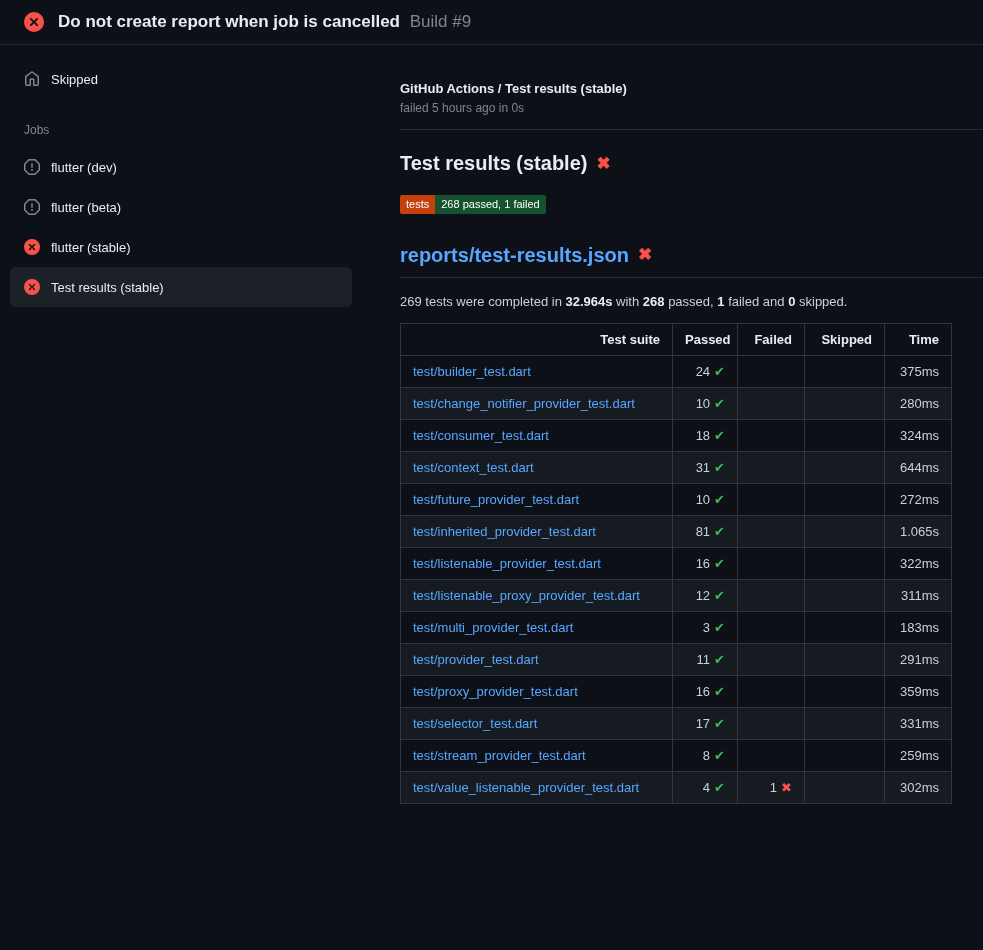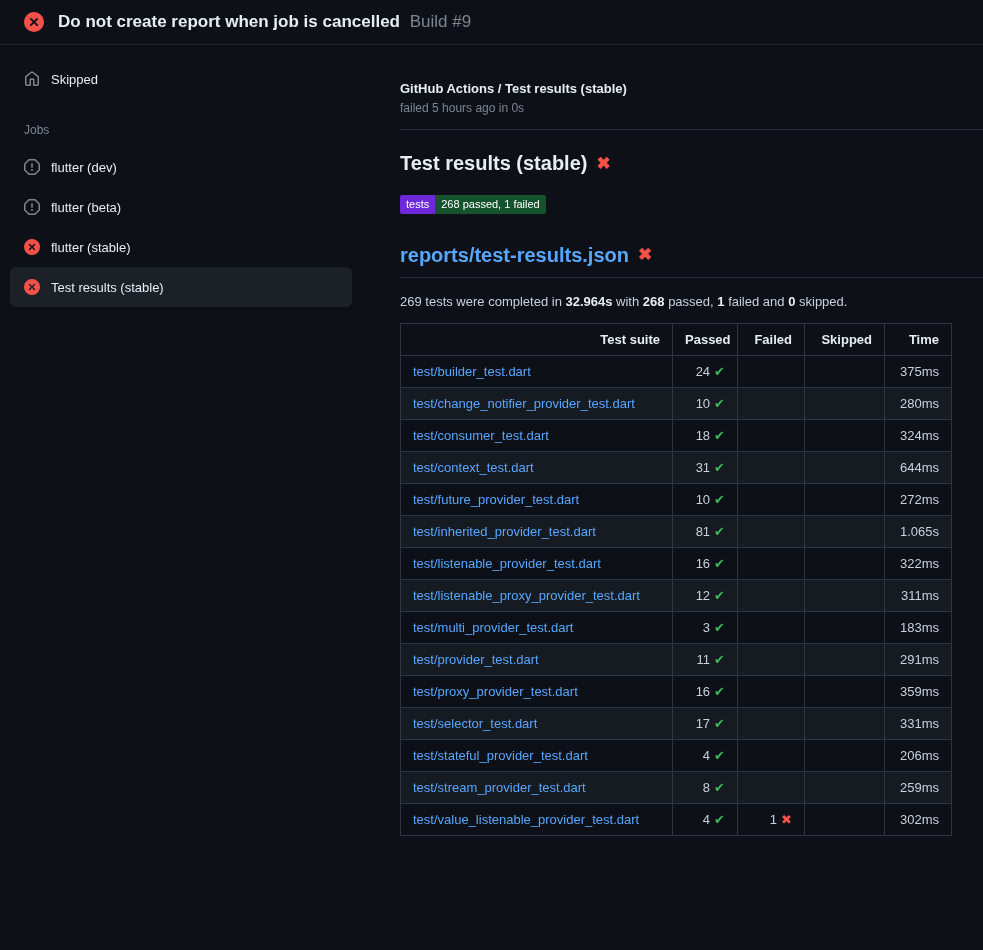--- a/index.html
+++ b/index.html
@@ -38,21 +38,21 @@
   .main { flex:1; min-width:0; padding:36px 32px 24px 38px; }
   .breadcrumb { font-weight:700; font-size:13px; color:#e6edf3; }
   .status-line { margin-top:5px; font-size:12px; color:#7d8590; }
   hr.rule { border:0; border-top:1px solid #262c36; margin:14px -32px 0 0; }
   .section-title {
     margin:22px 0 0; font-size:20px; font-weight:700; color:#e6edf3;
     display:flex; align-items:center; gap:9px;
   }
   .x-mark { color:#f85149; font-size:17px; font-weight:700; }
   .badge { display:inline-flex; margin-top:20px; font-size:11px; color:#ffffff; line-height:1; }
-  .badge-label { background:#6d28d9; padding:4px 6px; border-radius:2px 0 0 2px; }
+  .badge-label { background:#c2410c; padding:4px 6px; border-radius:2px 0 0 2px; }
   .badge-value { background:#14532d; padding:4px 6px; border-radius:0 2px 2px 0; }
   .report-title {
     margin:30px -32px 0 0; padding-bottom:10px;
     border-bottom:1px solid #262c36;
     font-size:20px; font-weight:700;
     display:flex; align-items:flex-start; gap:9px;
   }
   .report-link { color:#58a6ff; text-decoration:none; }
   .summary-line { margin:16px 0 0; font-size:13px; color:#c9d1d9; }
   .summary-line b { color:#e6edf3; font-weight:700; }
@@ -252,27 +252,20 @@
     <td class="num time-cell">359ms</td>
   </tr>
           <tr>
     <td class="suite-cell"><a href="#" class="suite-link">test/selector_test.dart</a></td>
     <td class="num passed-cell"><span class="cell-num">17</span><span class="check">✔</span></td>
     <td class="num failed-cell"></td>
     <td class="num skipped-cell"></td>
     <td class="num time-cell">331ms</td>
   </tr>
           <tr>
-    <td class="suite-cell"><a href="#" class="suite-link">test/stateful_provider_test.dart</a></td>
-    <td class="num passed-cell"><span class="cell-num">4</span><span class="check">✔</span></td>
-    <td class="num failed-cell"></td>
-    <td class="num skipped-cell"></td>
-    <td class="num time-cell">206ms</td>
-  </tr>
-          <tr>
     <td class="suite-cell"><a href="#" class="suite-link">test/stream_provider_test.dart</a></td>
     <td class="num passed-cell"><span class="cell-num">8</span><span class="check">✔</span></td>
     <td class="num failed-cell"></td>
     <td class="num skipped-cell"></td>
     <td class="num time-cell">259ms</td>
   </tr>
           <tr>
     <td class="suite-cell"><a href="#" class="suite-link">test/value_listenable_provider_test.dart</a></td>
     <td class="num passed-cell"><span class="cell-num">4</span><span class="check">✔</span></td>
     <td class="num failed-cell"><span class="cell-num">1</span><span class="cross">✖</span></td>

